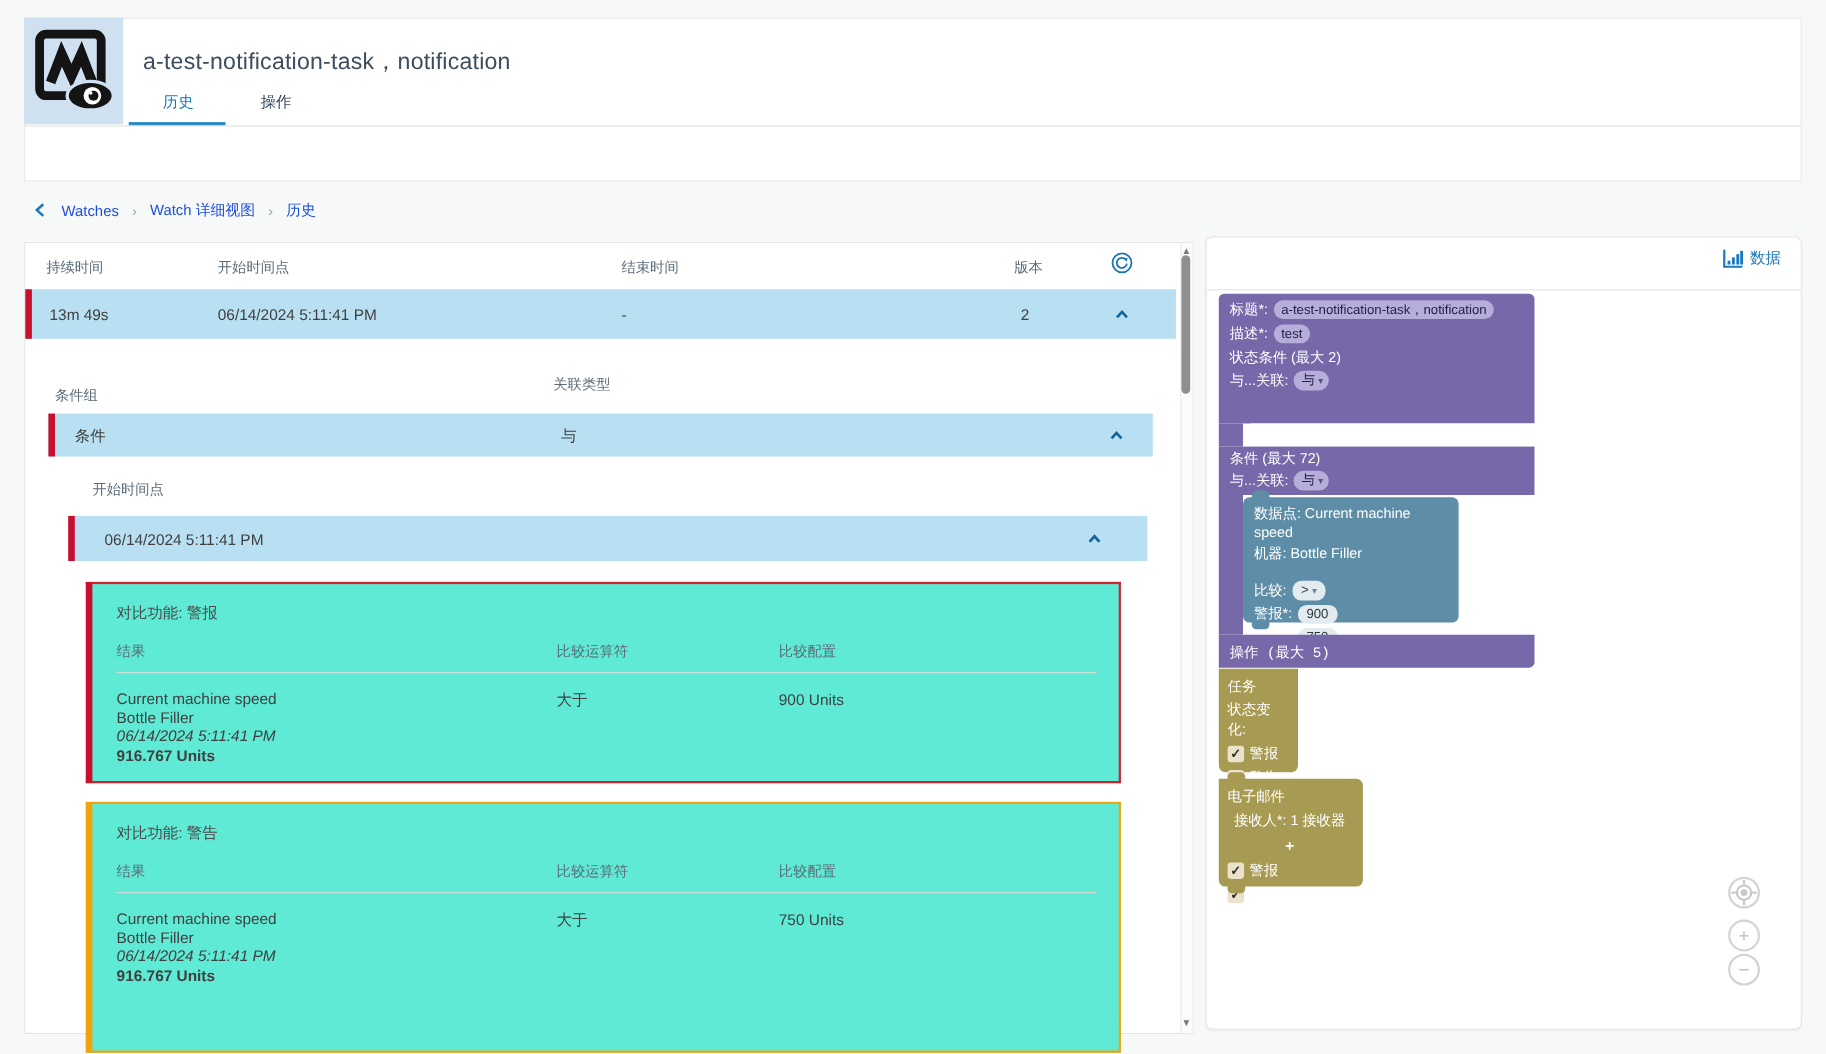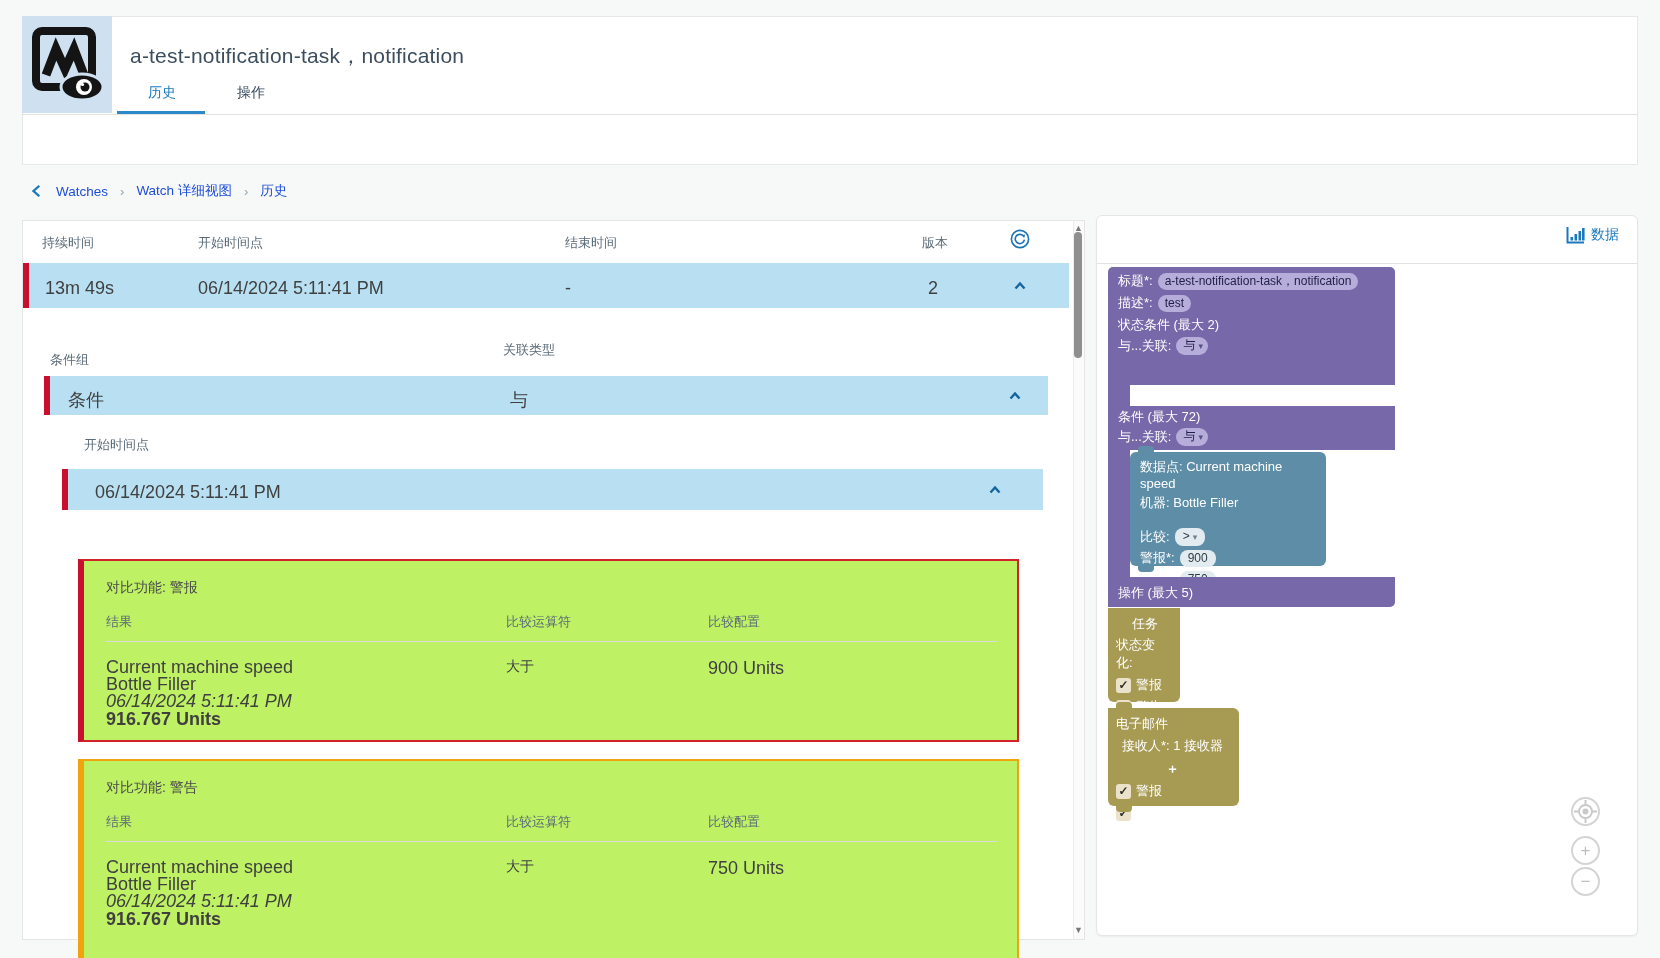--- a/index.html
+++ b/index.html
@@ -18,26 +18,26 @@
   .tab-underline { left:117px; top:111px; width:88px; height:3px; background:#2b88c9; }
 
   
   .crumbbar { left:30px; top:182px; height:18px; display:flex; align-items:center; gap:12px; font-size:13.5px; }
   .crumb-link { color:#1d4ed8; cursor:pointer; }
   .crumb-sep { color:#8fa6b5; font-size:13px; }
 
   
   .left-card { left:22px; top:220px; width:1063px; height:720px; background:#fff; border:1px solid #e5e5e5; }
   .col-label { color:#5b6b77; font-size:13px; }
-  .val { color:#404040; font-size:18px; }
+  .val { color:#404040; font-size:14px; }
   .blue-row { background:#b8e0f2; }
   .row-bar { position:absolute; left:0; top:0; bottom:0; width:6px; }
   .bar-red { background:#c8102e; }
   .chev { width:14px; height:14px; }
-  .cmp-card { position:absolute; background:#bef264;margin-top:30px; }
+  .cmp-card { position:absolute; background:#5eead4; }
   .cmp-red { border:2px solid #d2232c; border-left:6px solid #c8102e; }
   .cmp-orange { border:2px solid #f0a30c; border-left:6px solid #f0a30c; }
   .cmp-title { font-size:14px; color:#4a4a4a; }
   .cmp-divider { position:absolute; left:22px; right:20px; height:1px; background:#dcdcdc; }
   .ital { font-style:italic; }
   .bold { font-weight:bold; }
 
   
   .sbar { left:1073px; top:221px; width:11px; height:718px; background:#fbfbfb; border-left:1px solid #ececec; }
   .sthumb { left:1074px; top:232px; width:8px; height:126px; background:#8f8f8f; border-radius:4px; }
@@ -241,28 +241,28 @@
       <span>警报*:</span>
       <span class="tchip">900</span>
     </div>
     <div class="blk-row" style="margin-top:3px;">
       <span>警告*:</span>
       <span class="tchip">750</span>
     </div>
     <div class="notch-dn teal"></div>
   </div>
 
-  <div class="blk purple" style="left:1108px; top:577px; width:287px; height:30px; border-radius:0 0 5px 0;">
+  <div class="blk purple" style="left:1108px; top:577px; width:287px; height:30px; border-radius:0 0 5px 0;font-family:Liberation Mono, monospace;">
     <div class="blk-row" style="padding-top:7px;">
         <span>操作 (最大 5)</span>
       </div>
   </div>
 
   <div class="blk olive" style="left:1108px; top:608px; width:72px; height:94px; border-radius:0 0 6px 6px;">
-    <div class="blk-row" style="padding-top:7px; padding-left:24px;">
+    <div class="blk-row" style="padding-top:7px; padding-left:8px;">
         <span>任务</span>
       </div>
     <div class="blk-row" style="margin-top:3px; padding-left:8px;">
         <span>状态变化:</span>
       </div>
     <div class="blk-row" style="margin-top:4px; padding-left:8px;">
       <span class="cb checked">
           <span>✓</span>
         </span>
       <span>警报</span>

